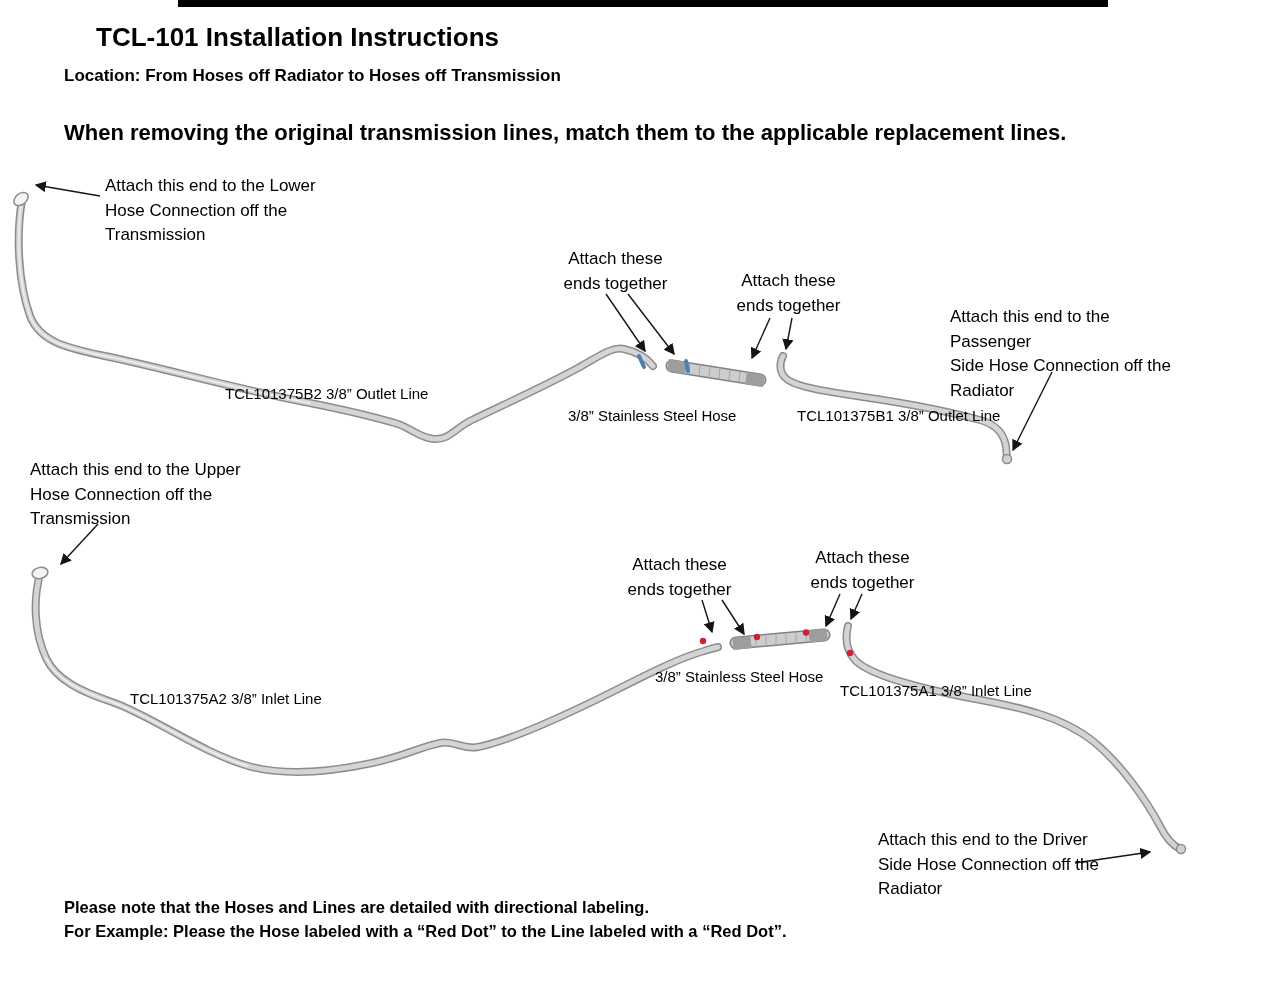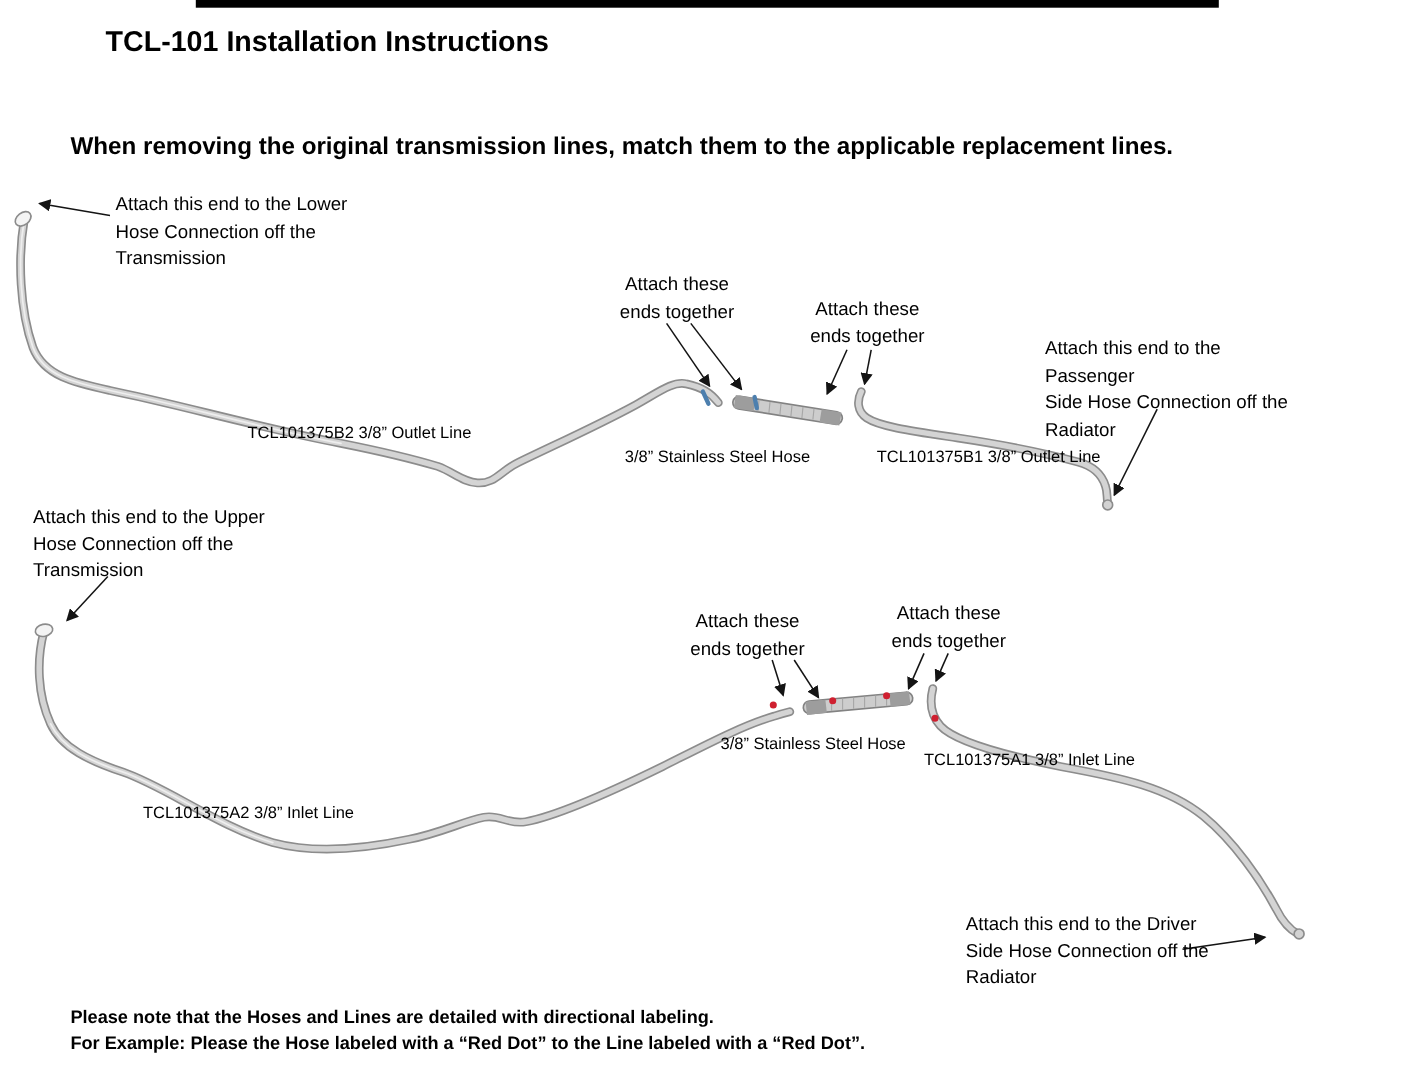--- a/index.html
+++ b/index.html
@@ -7,21 +7,21 @@
   body { font-family:"Liberation Sans", sans-serif; color:#000; }
   .page { position:relative; width:1280px; height:989px; background:#fff; overflow:hidden; }
   .abs { position:absolute; }
   .topbar { left:178px; top:0; width:930px; height:7px; background:#000; }
   .title { left:64px; top:22px; font-size:26px; font-weight:700;margin-left:32px; }
   .subtitle { left:64px; top:66px; font-size:17px; font-weight:700; }
   .intro { left:64px; top:120px; font-size:22px; font-weight:700; }
   .callout { font-size:17px; line-height:1.45; white-space:pre-line; }
   .center { text-align:center; }
   .partlabel { font-size:15px; white-space:nowrap; }
-  .note { font-size:16.5px; font-weight:700; white-space:nowrap;margin-top:18px; }
+  .note { font-size:16.5px; font-weight:700; white-space:nowrap; }
   svg.diagram { position:absolute; left:0; top:0; }
   .t-out { fill:none; stroke:#8c8c8c; stroke-width:8; stroke-linecap:round; stroke-linejoin:round; }
   .t-in  { fill:none; stroke:#d4d4d4; stroke-width:5; stroke-linecap:round; stroke-linejoin:round; }
   .t-hi  { fill:none; stroke:#eeeeee; stroke-width:1.6; stroke-linecap:round; }
   .arrow { fill:none; stroke:#141414; stroke-width:1.4; }
   .fit   { fill:#f4f4f4; stroke:#8c8c8c; stroke-width:1.5; }
   .nub   { fill:#d2d2d2; stroke:#8c8c8c; stroke-width:1.5; }
   .hose-o { fill:none; stroke:#828282; stroke-width:13; stroke-linecap:round; }
   .hose-i { fill:none; stroke:#cdcdcd; stroke-width:10; stroke-linecap:round; }
   .hose-fit { fill:none; stroke:#9d9d9d; stroke-width:12; stroke-linecap:butt; }
@@ -30,20 +30,21 @@
   .reddot { fill:#cf2030; }
 </style>
 </head>
 <body>
 
 <div class="page">
 
   <div class="abs topbar"></div>
 
   <h1 class="abs title">TCL-101 Installation Instructions</h1>
+  <div class="abs subtitle">Location: From Hoses off Radiator to Hoses off Transmission</div>
   <div class="abs intro">When removing the original transmission lines, match them to the applicable replacement lines.</div>
 
   <svg class="diagram" width="1280" height="989" viewBox="0 0 1280 989">
     <defs>
       <marker id="arrowhead" markerWidth="8" markerHeight="8" refX="7" refY="4" orient="auto">
         <path d="M0,0 L8,4 L0,8 Z" fill="#141414"></path>
       </marker>
     </defs>
 
     <g>
@@ -140,21 +141,21 @@
 
   <div class="abs callout" style="left:30px; top:458px; width:215px;">Attach this end to the Upper
 Hose Connection off the
 Transmission</div>
   <div class="abs callout center" style="left:622px; top:553px; width:115px;">Attach these
 ends together</div>
   <div class="abs callout center" style="left:805px; top:546px; width:115px;">Attach these
 ends together</div>
   <div class="abs partlabel" style="left:655px; top:668px;">3/8” Stainless Steel Hose</div>
   <div class="abs partlabel" style="left:840px; top:682px;">TCL101375A1 3/8” Inlet Line</div>
-  <div class="abs partlabel" style="left:130px; top:731px;">TCL101375A2 3/8” Inlet Line</div>
+  <div class="abs partlabel" style="left:130px; top:690px;">TCL101375A2 3/8” Inlet Line</div>
   <div class="abs callout" style="left:878px; top:828px; width:225px;">Attach this end to the Driver
 Side Hose Connection off the
 Radiator</div>
 
   <div class="abs note" style="left:64px; top:898px;">Please note that the Hoses and Lines are detailed with directional labeling.</div>
   <div class="abs note" style="left:64px; top:922px;">For Example: Please the Hose labeled with a “Red Dot” to the Line labeled with a “Red Dot”.</div>
 
 </div>
 
 </body></html>

